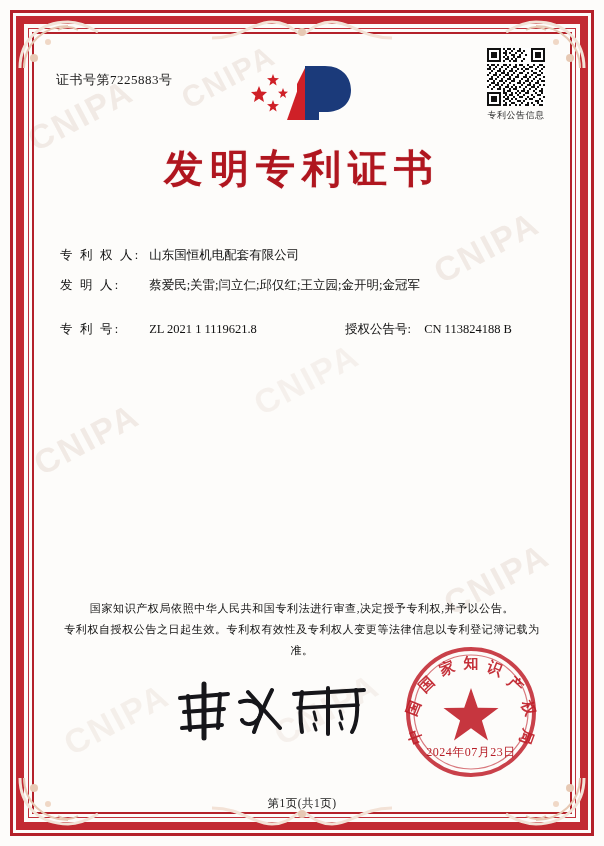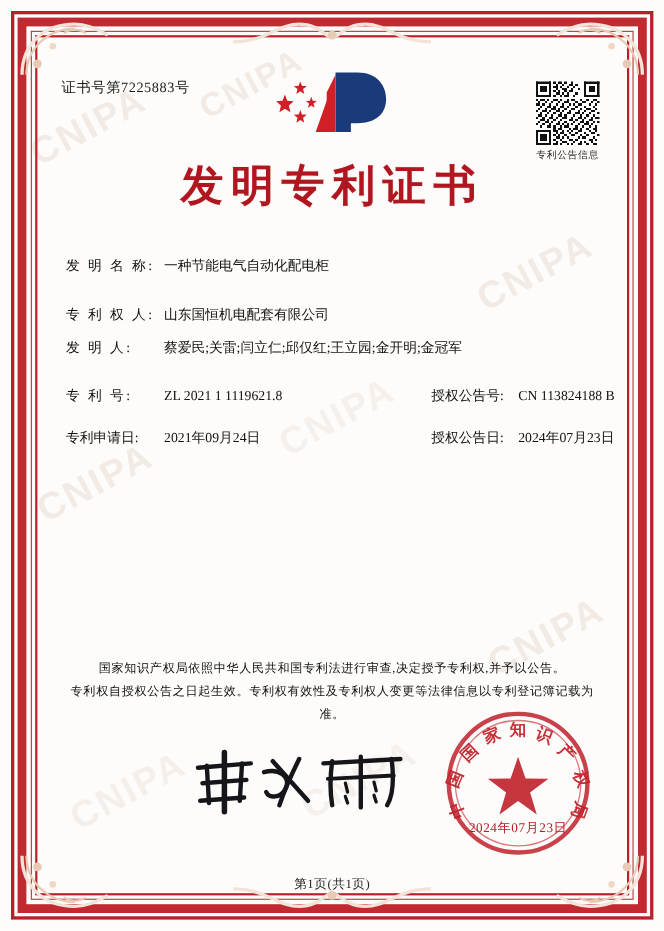--- a/index.html
+++ b/index.html
@@ -115,21 +115,21 @@
 
   .logo {
     position: absolute;
     left: 50%; top: 14px;
     transform: translateX(-50%);
     width: 110px; height: 72px;
   }
 
   .qr-block {
     position: absolute;
-    right: 4px; top: 30px;
+    right: 4px; top: 4px;
     width: 72px;
     text-align: center;
   }
   .qr {
     width: 58px; height: 58px;
     margin: 0 auto;
     display: block;
     background: #ffffff;
   }
   .qr-caption {
@@ -178,21 +178,21 @@
   .val {
     display: inline-block;
     font-size: 12.5px;
     color: #111;
   }
   .col2 {
     position: absolute;
     left: 285px;
     top: 0;
   }
-  .col2 .lbl { width: 76px; letter-spacing: 0px; margin-left: 47px;}
+  .col2 .lbl { width: 76px; letter-spacing: 0px;}
 
   .notice {
     position: absolute;
     left: 14px; top: 554px;
     width: 480px;
     font-size: 11px;
     line-height: 21px;
     color: #111;
     text-align: center;
   }
@@ -550,24 +550,20 @@
           <rect x="26" y="28" width="2" height="1"></rect>
         </g>
       </svg>
       <div class="qr-caption">专利公告信息</div>
     </div>
 
     <div class="title">发明专利证书</div>
 
     <div class="fields">
 
-      <div class="row tall">
-        <span class="lbl sp2">发 明 名 称:</span>
-        <span class="val">一种节能电气自动化配电柜</span>
-      </div>
 
       <div style="height:14px"></div>
 
       <div class="row">
         <span class="lbl sp2">专 利 权 人:</span>
         <span class="val">山东国恒机电配套有限公司</span>
       </div>
 
 
       <div class="row">
@@ -581,28 +577,20 @@
         <span class="lbl sp2">专 利 号:</span>
         <span class="val">ZL 2021 1 1119621.8</span>
         <span class="col2">
           <span class="lbl nosp">授权公告号:</span>
           <span class="val">CN 113824188 B</span>
         </span>
       </div>
 
       <div style="height:8px"></div>
 
-      <div class="row">
-        <span class="lbl nosp">专利申请日:</span>
-        <span class="val">2021年09月24日</span>
-        <span class="col2">
-          <span class="lbl nosp">授权公告日:</span>
-          <span class="val">2024年07月23日</span>
-        </span>
-      </div>
 
       <div style="height:8px"></div>
 
 
 
     </div>
 
     <div class="notice">
       <div class="l1">国家知识产权局依照中华人民共和国专利法进行审查,决定授予专利权,并予以公告。</div>
       <div class="l2">专利权自授权公告之日起生效。专利权有效性及专利权人变更等法律信息以专利登记簿记载为准。</div>

